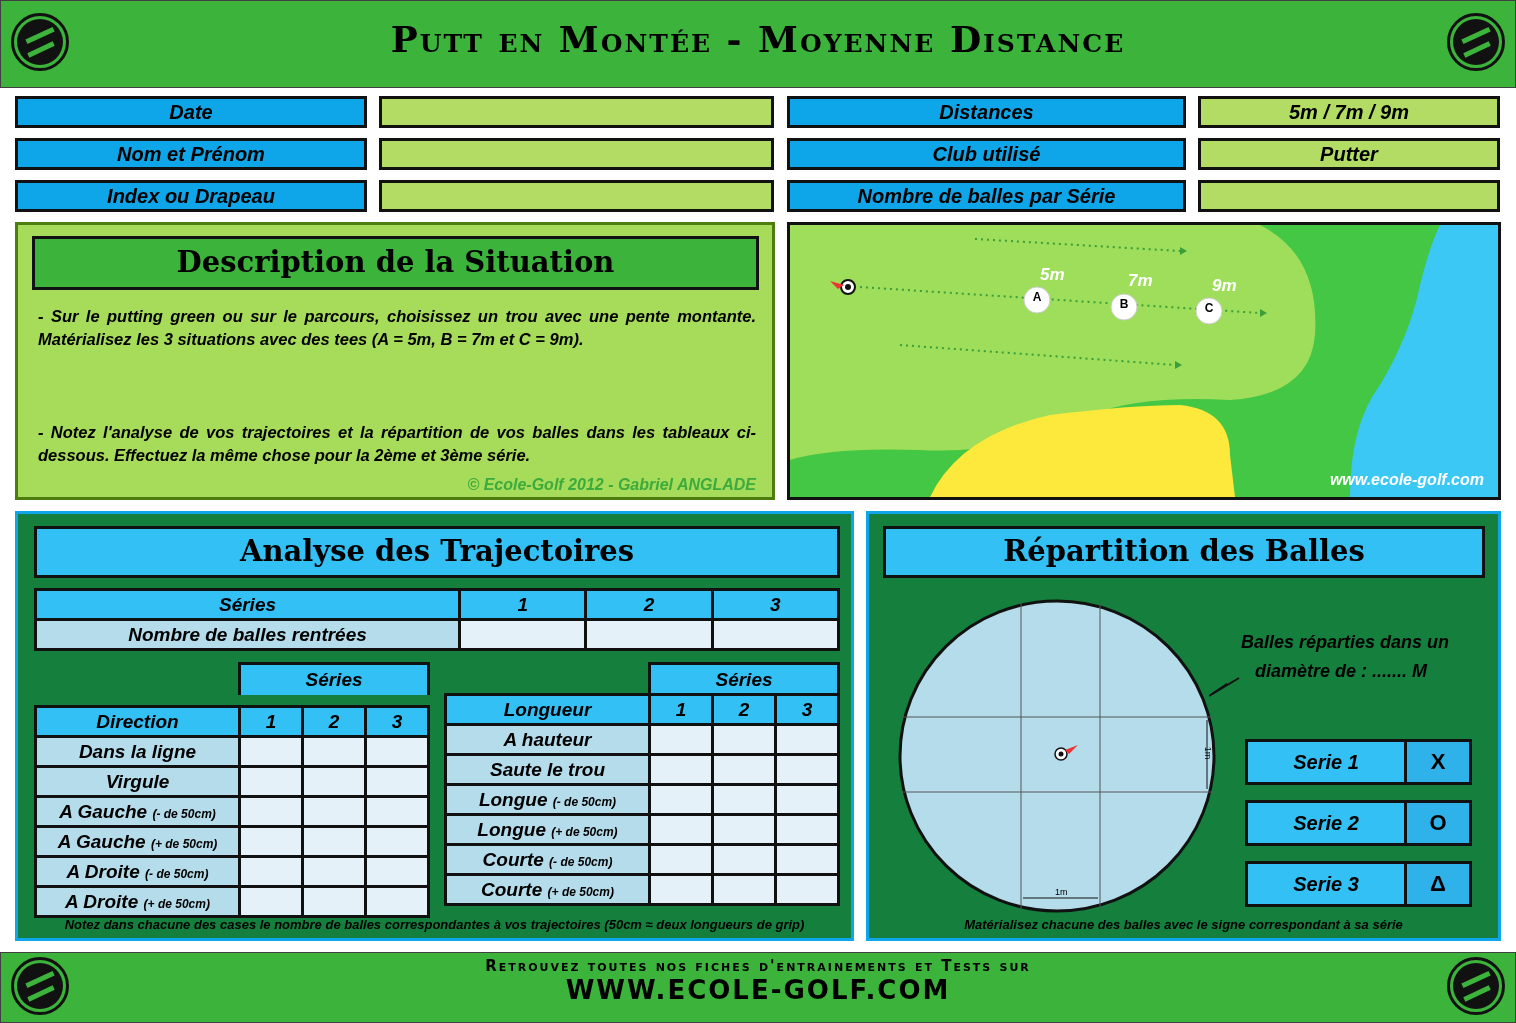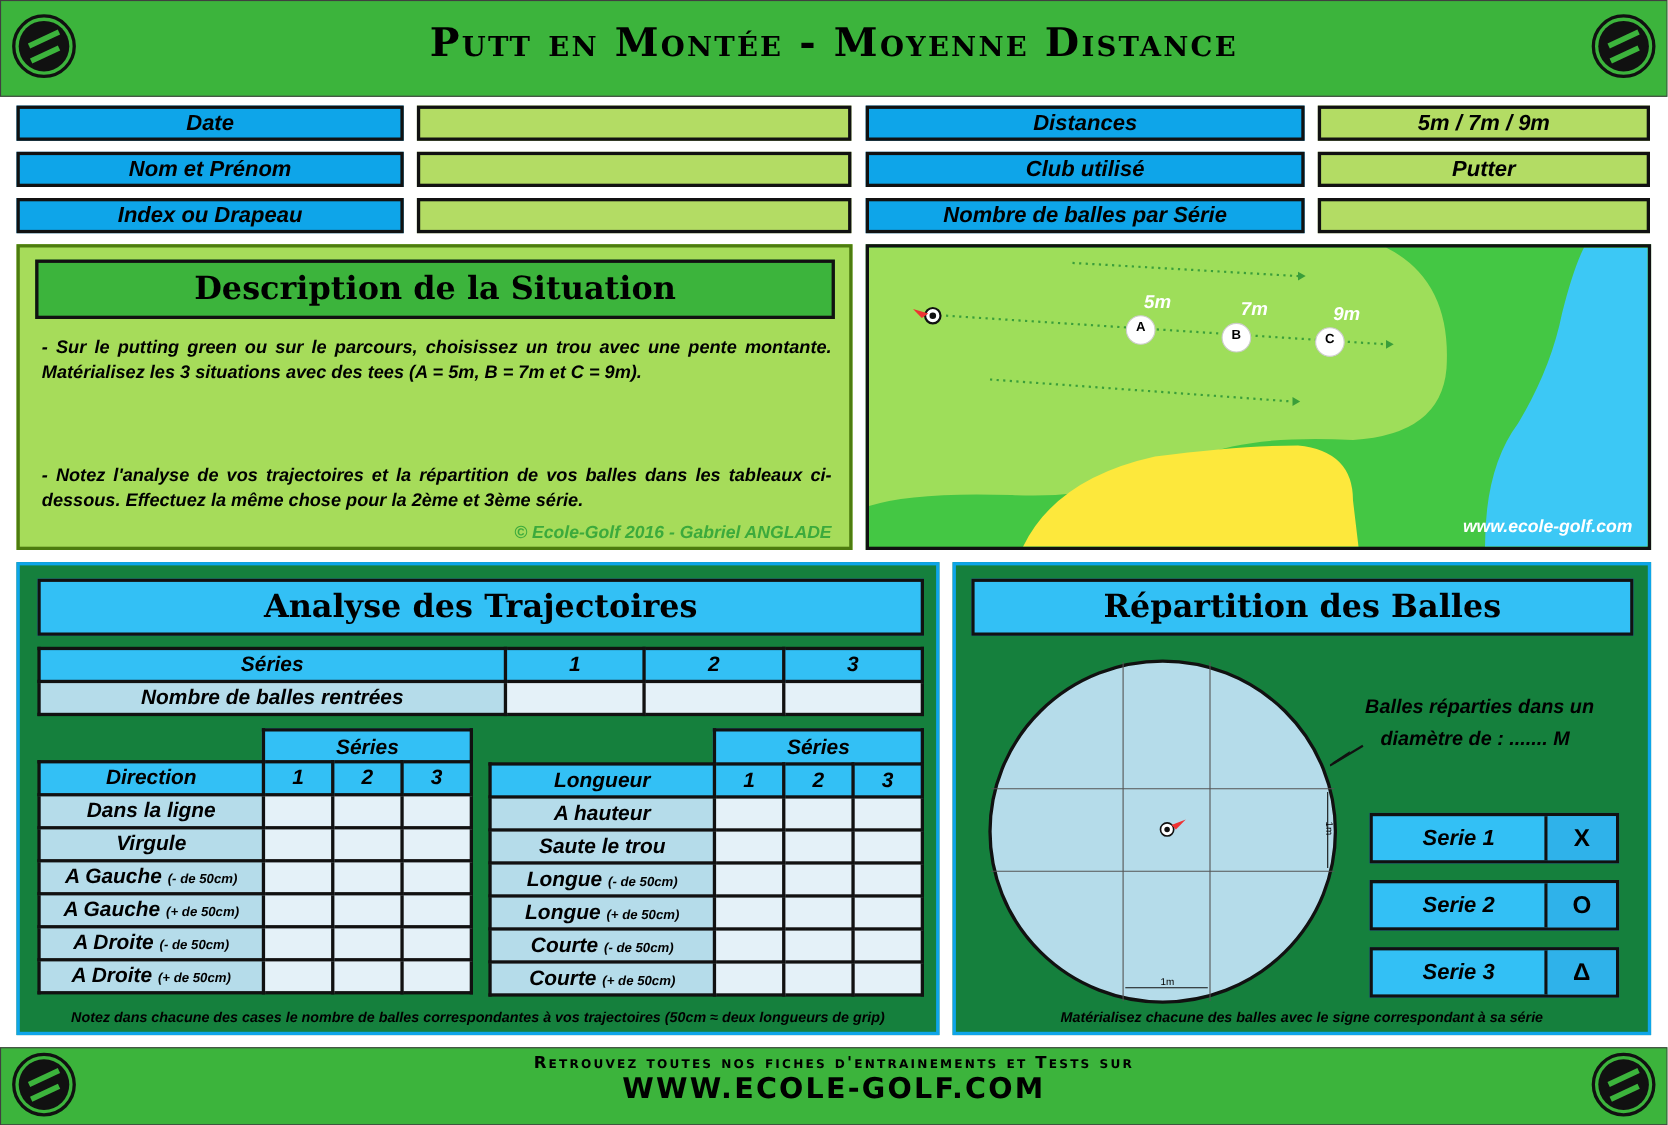--- a/index.html
+++ b/index.html
@@ -57,21 +57,21 @@
 <div class="field f-value" style="left:1198px;top:96px;width:302px;">5m / 7m / 9m</div>
 <div class="field f-label" style="left:787px;top:138px;width:399px;">Club utilisé</div>
 <div class="field f-value" style="left:1198px;top:138px;width:302px;">Putter</div>
 <div class="field f-label" style="left:787px;top:180px;width:399px;">Nombre de balles par Série</div>
 <div class="field f-value" style="left:1198px;top:180px;width:302px;"></div>
 
 <div class="abs desc-box" style="left:15px;top:222px;width:760px;height:278px;">
   <div class="abs desc-title" style="left:14px;top:11px;width:727px;height:54px;">Description de la Situation</div>
   <div class="abs desc-p" style="left:20px;top:80px;width:718px;">- Sur le putting green ou sur le parcours, choisissez un trou avec une pente montante. Matérialisez les 3 situations avec des tees (A = 5m, B = 7m et C = 9m).</div>
   <div class="abs desc-p" style="left:20px;top:196px;width:718px;">- Notez l'analyse de vos trajectoires et la répartition de vos balles dans les tableaux ci-dessous. Effectuez la même chose pour la 2ème et 3ème série.</div>
-  <div class="abs" style="right:16px;top:251px;font-style:italic;font-weight:bold;font-size:16px;color:#3caa3c;">© Ecole-Golf 2016 - Gabriel ANGLADE</div>
+  <div class="abs" style="right:16px;top:251px;font-style:italic;font-weight:bold;font-size:16px;color:#3caa3c;">© Ecole-Golf 2012 - Gabriel ANGLADE</div>
 </div>
 
 <div class="abs" style="left:787px;top:222px;width:714px;height:278px;border:3px solid #111;overflow:hidden;background:#44c744;">
   <svg width="708" height="272" viewBox="0 0 708 272">
     <path d="M0,0 L470,0 Q530,30 525,110 Q520,170 440,175 Q350,170 300,190 Q220,230 130,225 Q40,222 0,235 Z" fill="#9ede5a"></path>
     <path d="M650,0 L708,0 L708,272 L560,272 Q560,200 590,160 Q620,110 630,60 Q640,20 650,0 Z" fill="#3cc8f5"></path>
     <path d="M140,272 Q170,210 260,190 Q340,180 390,180 Q440,185 440,230 L445,272 Z" fill="#fde83c"></path>
     <g stroke="#3a9e3a" stroke-width="2" stroke-dasharray="2,4" fill="none">
       <line x1="185" y1="14" x2="390" y2="26"></line>
       <line x1="70" y1="62" x2="470" y2="88"></line>
@@ -110,21 +110,21 @@
     <tr>
       <td class="lbl">Nombre de balles rentrées</td>
       <td class="cell"></td>
       <td class="cell"></td>
       <td class="cell"></td>
     </tr>
   </tbody>
     </table>
 
   <div class="abs th" style="left:220px;top:148px;width:192px;height:33px;border:3px solid #111;border-bottom:none;font-style:italic;font-weight:bold;font-size:19px;text-align:center;line-height:30px;">Séries</div>
-  <table style="left:16px;top:177px;width:396px;">
+  <table style="left:16px;top:191px;width:396px;">
     <tbody>
         <tr>
       <td class="th" style="width:204px;">Direction</td>
       <td class="th">1</td>
       <td class="th">2</td>
       <td class="th">3</td>
     </tr>
     <tr>
           <td class="lbl"><span>Dans la ligne</span></td>
           <td class="cell"></td>

